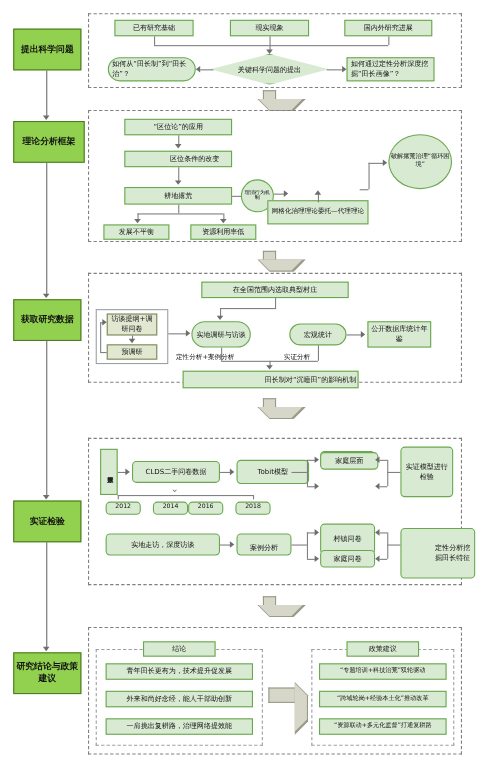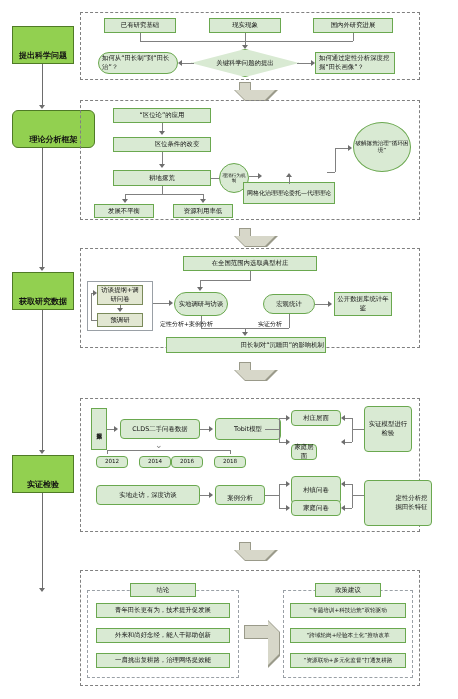--- a/index.html
+++ b/index.html
@@ -4,21 +4,21 @@
 <style>
   html,body{margin:0;padding:0;background:#ffffff;}
   body{width:458px;height:699px;position:relative;overflow:hidden;
        font-family:"DejaVu Sans","Liberation Sans",sans-serif;color:#222;}
   #canvas{position:absolute;left:0;top:0;width:458px;height:699px;}
 
   .abs{position:absolute;box-sizing:border-box;}
 
   
   .stage{background:#92d050;border:1px solid #4f7a26;
-         display:flex;align-items:flex-end;justify-content:center;text-align:center;
+         display:flex;align-items:center;justify-content:center;text-align:center;
          font-size:8px;font-weight:bold;line-height:1.35;color:#111;padding:1px;}
 
   
   .node{background:#d9ead3;border:1px solid #6aa84f;
         display:flex;align-items:center;justify-content:center;text-align:center;
         font-size:6.4px;line-height:1.35;color:#111;padding:1px;}
   .node.rounded{border-radius:4px;}
   .node.pill{border-radius:20px;}
   .node.beige{background:#e2e7d2;border-color:#7a8a5a;}
   .node.tiny{font-size:5.6px;}
@@ -94,28 +94,31 @@
   .brace{position:absolute;font-size:9px;color:#808080;}
 </style>
 </head>
 <body>
 
 <div id="canvas">
 
   <div class="abs stage" style="left:12px;top:26px;width:62px;height:38px;">
     <span>提出科学问题</span>
   </div>
-  <div class="abs stage" style="left:12px;top:110px;width:83px;height:38px;border-radius:6px;">
+  <div class="abs stage" style="left:12px;top:110px;width:65px;height:38px;">
     <span>理论分析框架</span>
   </div>
   <div class="abs stage" style="left:12px;top:272px;width:62px;height:38px;">
     <span>获取研究数据</span>
   </div>
   <div class="abs stage" style="left:12px;top:455px;width:62px;height:38px;">
     <span>实证检验</span>
+  </div>
+  <div class="abs stage" style="left:12px;top:593px;width:62px;height:38px;">
+    <span>研究结论与政策建议</span>
   </div>
 
   <div class="ln lnv thick" style="left:42px;top:64px;height:42px;"></div>
   <div class="ah-d" style="left:39px;top:105px;"></div>
   <div class="ln lnv thick" style="left:42px;top:148px;height:120px;"></div>
   <div class="ah-d" style="left:39px;top:267px;"></div>
   <div class="ln lnv thick" style="left:42px;top:310px;height:141px;"></div>
   <div class="ah-d" style="left:39px;top:450px;"></div>
   <div class="ln lnv thick" style="left:42px;top:493px;height:96px;"></div>
   <div class="ah-d" style="left:39px;top:588px;"></div>
@@ -321,21 +324,21 @@
   <div class="ln lnh" style="left:265px;top:429px;width:14px;"></div>
   <div class="ln lnv" style="left:279px;top:418px;height:24px;"></div>
   <div class="ln lnh" style="left:279px;top:418px;width:8px;"></div>
   <div class="ah-r" style="left:286px;top:415px;"></div>
   <div class="ln lnh" style="left:279px;top:442px;width:8px;"></div>
   <div class="ah-r" style="left:286px;top:439px;"></div>
 
   <div class="abs node rounded" style="left:291px;top:410px;width:50px;height:16px;">
     <span>村庄层面</span>
   </div>
-  <div class="abs node rounded" style="left:291px;top:444px;width:26px;height:16px;">
+  <div class="abs node rounded" style="left:291px;top:411px;width:53px;height:16px;">
     <span>家庭层面</span>
   </div>
 
   <div class="abs node rounded" style="left:364px;top:406px;width:48px;height:46px;">
     <span>实证模型进行检验</span>
   </div>
   <div class="ln lnh" style="left:352px;top:429px;width:12px;"></div>
   <div class="ln lnv" style="left:352px;top:418px;height:24px;"></div>
   <div class="ln lnh" style="left:345px;top:418px;width:7px;"></div>
   <div class="ah-l" style="left:341px;top:415px;"></div>

